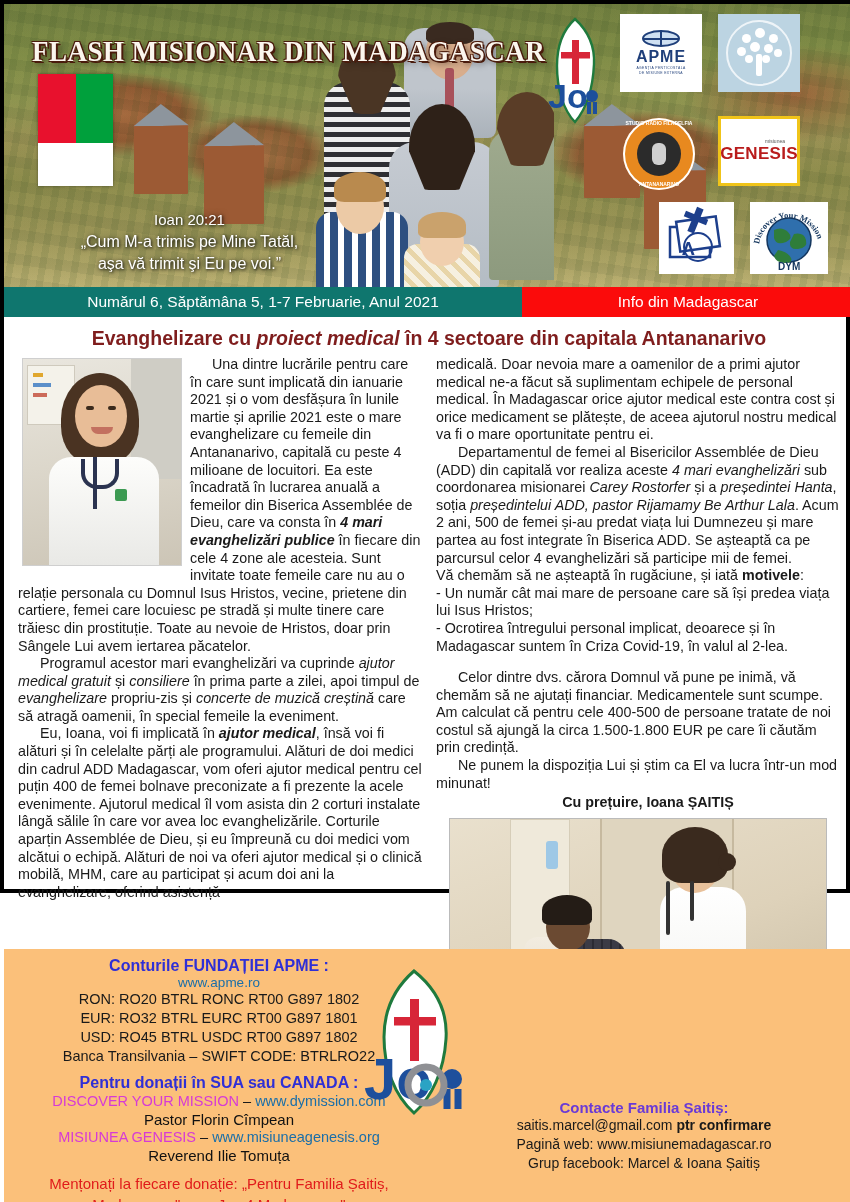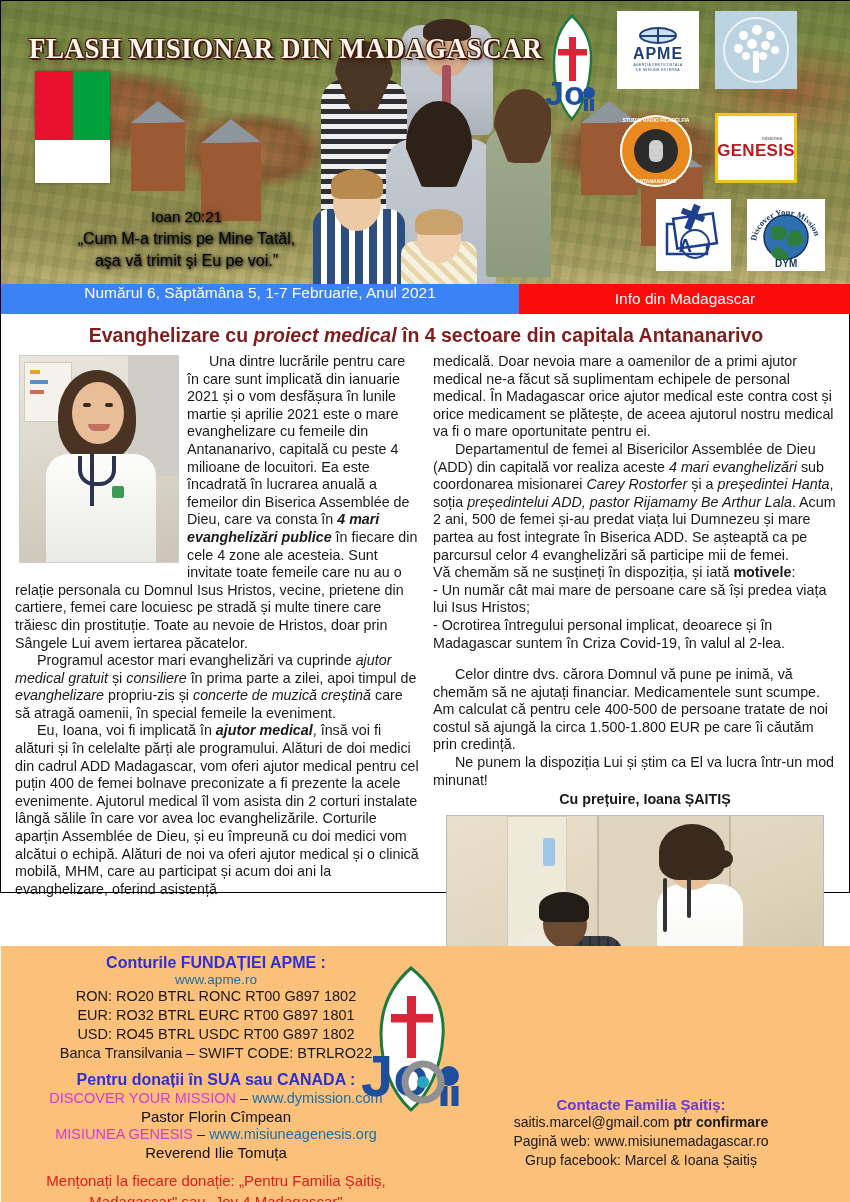--- a/index.html
+++ b/index.html
@@ -1,17 +1,17 @@
 <!DOCTYPE html>
 <html><head>
 <meta charset="utf-8">
 <style>
   html,body{margin:0;padding:0;background:#fff;}
   body{width:850px;height:1202px;font-family:"Liberation Sans",sans-serif;overflow:hidden;}
-  .page{position:relative;width:850px;height:893px;background:#fff;box-sizing:border-box;border:1px solid #000000;}
+  .page{position:relative;width:850px;height:893px;background:#fff;box-sizing:border-box;border:4px solid #000000;}
 
   
   .header{position:relative;width:850px;height:283px;overflow:hidden;background:#7e8a4e;}
   .hero-bg{position:absolute;inset:0;
     background:
       radial-gradient(ellipse 130px 60px at 120px 110px, #a8613c 0%, #8e4e2e 45%, rgba(142,78,46,0) 70%),
       radial-gradient(ellipse 110px 55px at 250px 150px, #ad6b44 0%, #8b5230 50%, rgba(139,82,48,0) 72%),
       radial-gradient(ellipse 120px 60px at 420px 190px, #a9633c 0%, #8a4f2f 50%, rgba(138,79,47,0) 72%),
       radial-gradient(ellipse 130px 60px at 640px 150px, #ab6540 0%, #8c5030 50%, rgba(140,80,48,0) 72%),
       radial-gradient(ellipse 160px 70px at 790px 90px, #9d5b38 0%, rgba(157,91,56,0) 70%),
@@ -26,21 +26,21 @@
   .wall{position:absolute;background:#9c5a34;border-radius:1px;}
   .title-main{position:absolute;left:28px;top:12px;font-size:27px;font-weight:bold;color:#fbf6ee;
     font-family:"Liberation Serif",serif;letter-spacing:.5px;
     text-shadow:2px 2px 0 #4a1b0c, -1px -1px 0 #4a1b0c, 1px -1px 0 #4a1b0c, -1px 1px 0 #4a1b0c, 3px 3px 6px rgba(0,0,0,.55);
     white-space:nowrap;transform:scaleY(1.12);transform-origin:left top;}
   .flag{position:absolute;left:34px;top:70px;width:75px;height:112px;box-shadow:0 0 3px rgba(0,0,0,.4);}
   .flag .fg-top{height:62%;display:flex;}
   .flag .fg-red{flex:1;background:#e8112d;}
   .flag .fg-green{flex:1;background:#00a03c;}
   .flag .fg-white{height:38%;background:#fff;}
-  .verse{position:absolute;left:8px;top:205px;width:355px;text-align:center;color:#000000;
+  .verse{position:absolute;left:8px;top:205px;width:355px;text-align:center;color:#ffffff;
     font-size:16px;line-height:22px;text-shadow:1px 1px 3px rgba(0,0,0,.85),0 0 6px rgba(0,0,0,.6);}
   .verse .ref{font-size:15px;}
   
   .family{position:absolute;left:250px;top:18px;width:300px;height:265px;overflow:hidden;}
   .f-person{position:absolute;border-radius:50% 50% 45% 45%;}
   
   .logo{position:absolute;background:#fff;box-sizing:border-box;}
   .logo-apme{left:616px;top:10px;width:82px;height:78px;padding:16px;display:flex;flex-direction:column;align-items:center;justify-content:center;}
   .apme-globe{width:34px;height:34px;border-radius:50%;border:2.4px solid #1f3f7a;position:relative;background:#cfe0f2;}
   .apme-globe:before{content:"";position:absolute;left:50%;top:-1px;bottom:-1px;width:2px;margin-left:-1px;background:#1f3f7a;}
@@ -61,21 +61,21 @@
   .radio-bot{position:absolute;bottom:3px;left:0;right:0;text-align:center;font-size:5px;color:#fff;font-weight:bold;}
   .logo-genesis{left:714px;top:112px;width:82px;height:70px;border:3px solid #f0c419;display:flex;flex-direction:column;align-items:center;justify-content:center;}
   .gen-small{font-size:5px;color:#555;align-self:flex-end;margin-right:12px;}
   .gen-word{font-size:17px;font-weight:bold;color:#b91c1c;letter-spacing:.3px;}
   .logo-add{left:655px;top:198px;width:75px;height:72px;display:flex;align-items:center;justify-content:center;position:relative;}
   .logo-dym{left:746px;top:198px;width:78px;height:72px;display:flex;align-items:center;justify-content:center;}
   .joy-header{position:absolute;left:533px;top:12px;width:78px;height:110px;}
 
   
   .banner{position:relative;display:flex;height:30px;width:850px;}
-  .banner .green{width:518px;background:#3b82f6;display:flex;justify-content:center;}
+  .banner .green{width:518px;background:#0f766e;display:flex;align-items:center;justify-content:center;}
   .banner .red{flex:1;background:#fb0b0b;display:flex;align-items:center;justify-content:center;}
   .banner span{color:#fff;font-size:15.5px;font-weight:500;white-space:nowrap;}
 
   
   .article-title{width:850px;text-align:center;font-size:19.5px;font-weight:bold;color:#7f1d1d;padding:10px 0 6px;}
   .article-title i{font-style:italic;}
   .columns{position:relative;display:flex;gap:14px;padding:0 14px;box-sizing:border-box;width:850px;}
   .col{width:404px;font-size:14.3px;line-height:17.6px;color:#1a1a1a;text-align:left;}
   .col p{margin:0;text-indent:22px;}
   .col p.noind{text-indent:0;}
@@ -289,21 +289,21 @@
         <span>Eu, Ioana, voi fi implicată în </span><span class="bi">ajutor medical</span><span>, însă voi fi alături și în celelalte părți ale programului. Alături de doi medici din cadrul ADD Madagascar, vom oferi ajutor medical pentru cel puțin 400 de femei bolnave preconizate a fi prezente la acele evenimente. Ajutorul medical îl vom asista din 2 corturi instalate lângă sălile în care vor avea loc evanghelizările. Corturile aparțin Assemblée de Dieu, și eu împreună cu doi medici vom alcătui o echipă. Alături de noi va oferi ajutor medical și o clinică mobilă, MHM, care au participat și acum doi ani la evanghelizare, oferind asistență</span>
       </p>
     </div>
 
     <div class="col">
       <p class="noind">medicală. Doar nevoia mare a oamenilor de a primi ajutor medical ne-a făcut să suplimentam echipele de personal medical. În Madagascar orice ajutor medical este contra cost și orice medicament se plătește, de aceea ajutorul nostru medical va fi o mare oportunitate pentru ei.</p>
       <p>
         <span>Departamentul de femei al Bisericilor Assemblée de Dieu (ADD) din capitală vor realiza aceste </span><i>4 mari evanghelizări</i><span> sub coordonarea misionarei </span><i>Carey Rostorfer</i><span> și a </span><i>președintei Hanta</i><span>, soția </span><i>președintelui ADD, pastor Rijamamy Be Arthur Lala</i><span>. Acum 2 ani, 500 de femei și-au predat viața lui Dumnezeu și mare partea au fost integrate în Biserica ADD. Se așteaptă ca pe parcursul celor 4 evanghelizări să participe mii de femei.</span>
       </p>
       <p class="noind">
-        <span>Vă chemăm să ne susțineți în dispoziția, și iată </span><b>motivele</b><span>:</span>
+        <span>Vă chemăm să ne așteaptă în rugăciune, și iată </span><b>motivele</b><span>:</span>
       </p>
       <p class="dash">-  Un număr cât mai mare de persoane care să își predea viața lui Isus Hristos;</p>
       <p class="dash">-  Ocrotirea întregului personal implicat, deoarece și în Madagascar suntem în Criza Covid-19, în valul al 2-lea.</p>
       <p style="margin-top:14px;">Celor dintre dvs. cărora Domnul vă pune pe inimă, vă chemăm să ne ajutați financiar. Medicamentele sunt scumpe. Am calculat că pentru cele 400-500 de persoane tratate de noi costul să ajungă la circa 1.500-1.800 EUR pe care îi căutăm prin credință.</p>
       <p>Ne punem la dispoziția Lui și știm ca El va lucra într-un mod minunat!</p>
       <p class="noind" style="text-align:center;font-weight:bold;margin-top:2px;padding-left:20px;">Cu prețuire, Ioana ȘAITIȘ</p>
 
       <div class="photo-nurse">
         <div class="ph" style="left:0;top:0;right:0;bottom:0;background:linear-gradient(160deg,#e9e0cd 0%,#ded2ba 55%,#c9bda4 100%);"></div>
         <div class="ph" style="left:60px;top:0;width:58px;height:150px;background:#efe9da;border:1px solid #d6cdb8;"></div>

